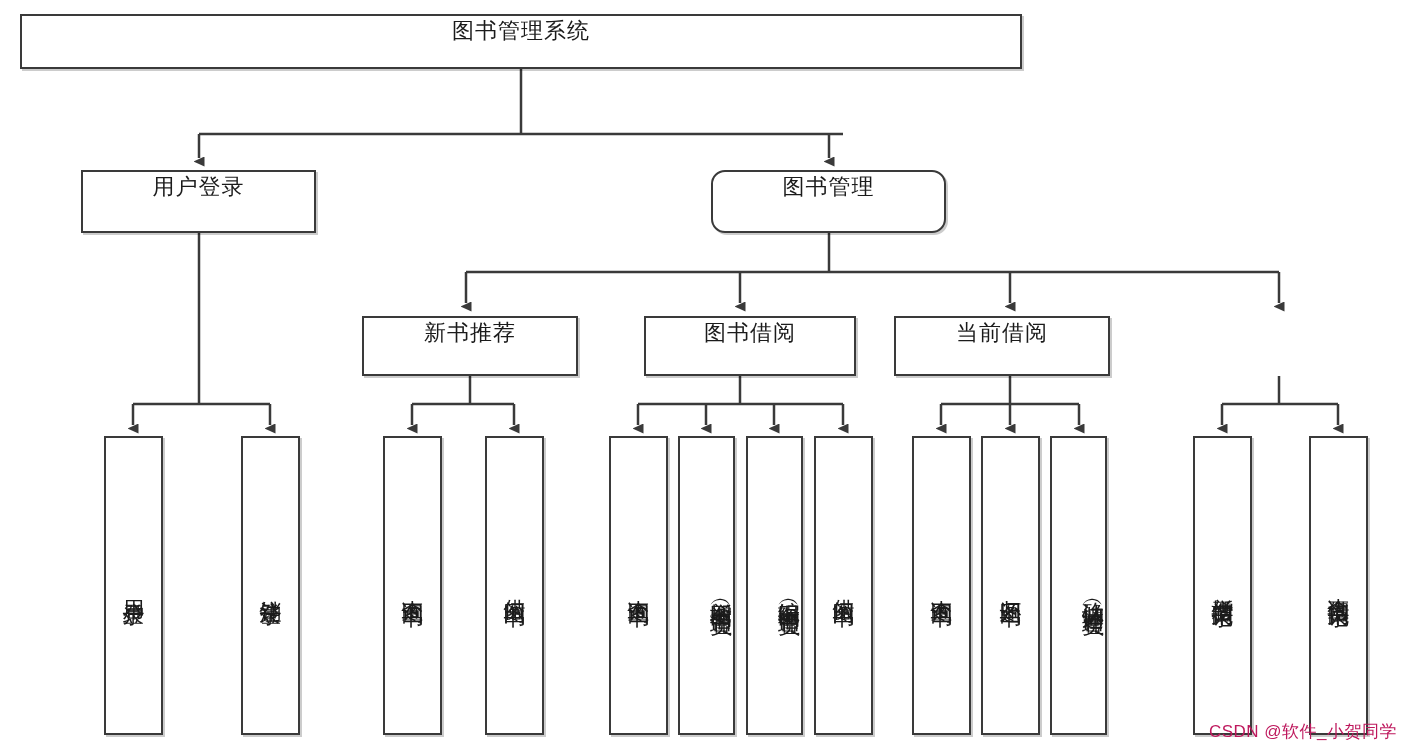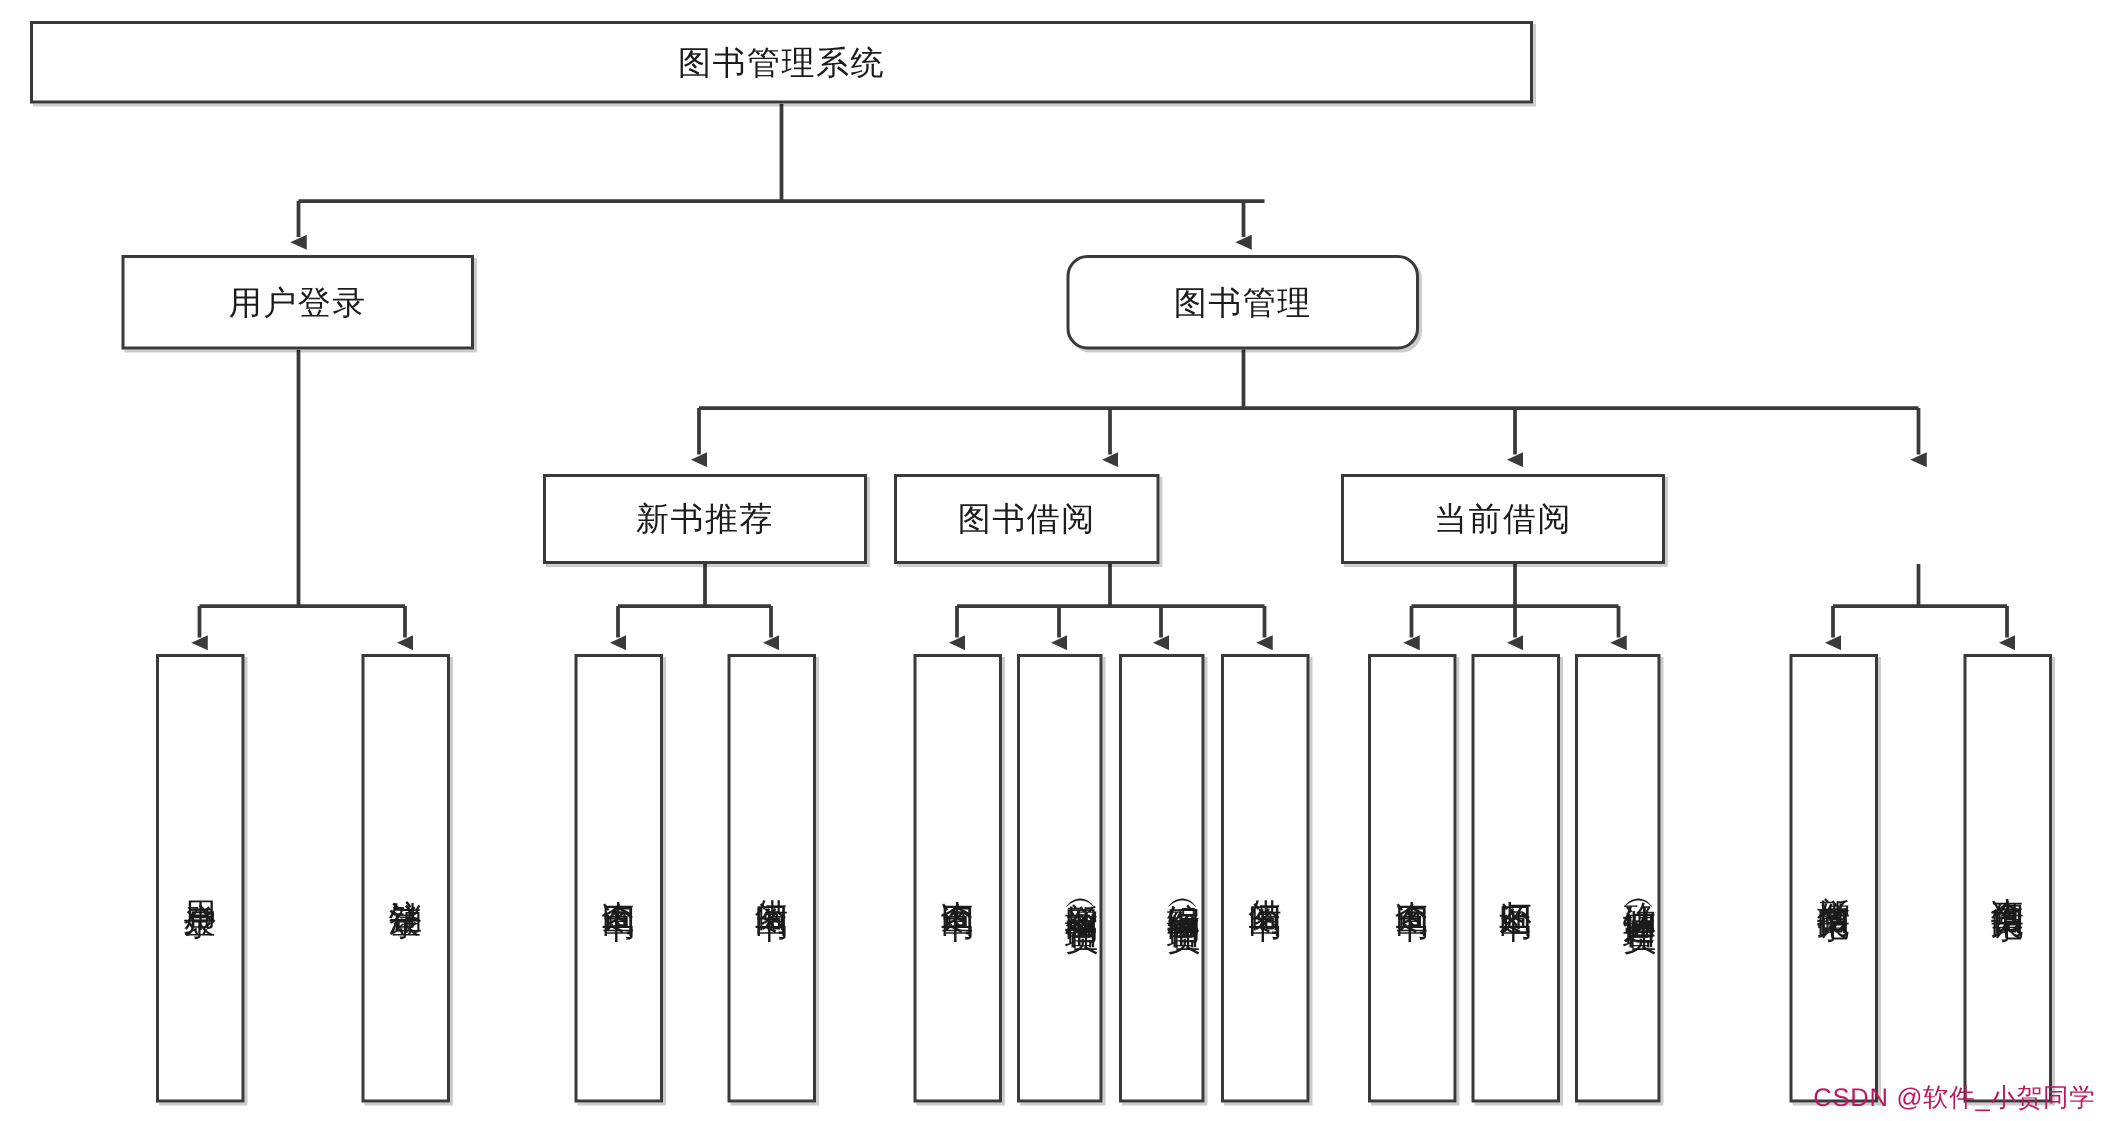--- a/index.html
+++ b/index.html
@@ -25,21 +25,21 @@
     width: 1405px;
     height: 747px;
   }
   .node-box {
     position: absolute;
     box-sizing: border-box;
     background: #ffffff;
     border: 2.5px solid #3a3a3a;
     box-shadow: 2px 2px 0 rgba(0,0,0,0.20);
     display: flex;
-    align-items: center;
+    align-items: flex-start;
     justify-content: center;
     color: #1b1b1b;
   }
   .node-box.horizontal {
     font-size: 22px;
     letter-spacing: 1px;
     white-space: nowrap;
   }
   .node-box.vertical {
     writing-mode: vertical-rl;
@@ -134,21 +134,21 @@
   </div>
 
   <div class="node-box horizontal" style="left:711px; top:170px; width:235px; height:63px;border-radius:14px;">
     <span class="node-label">图书管理</span>
   </div>
 
   <div class="node-box horizontal" style="left:362px; top:316px; width:216px; height:60px;">
     <span class="node-label">新书推荐</span>
   </div>
 
-  <div class="node-box horizontal" style="left:596px; top:316px; width:177px; height:60px;">
+  <div class="node-box horizontal" style="left:644px; top:316px; width:212px; height:60px;">
     <span class="node-label">图书借阅</span>
   </div>
 
   <div class="node-box horizontal" style="left:894px; top:316px; width:216px; height:60px;">
     <span class="node-label">当前借阅</span>
   </div>
 
 
   <div class="node-box vertical align-mid" style="left:104px; top:436px; width:59px; height:299px;">
     <span class="node-label">用户登录</span>

